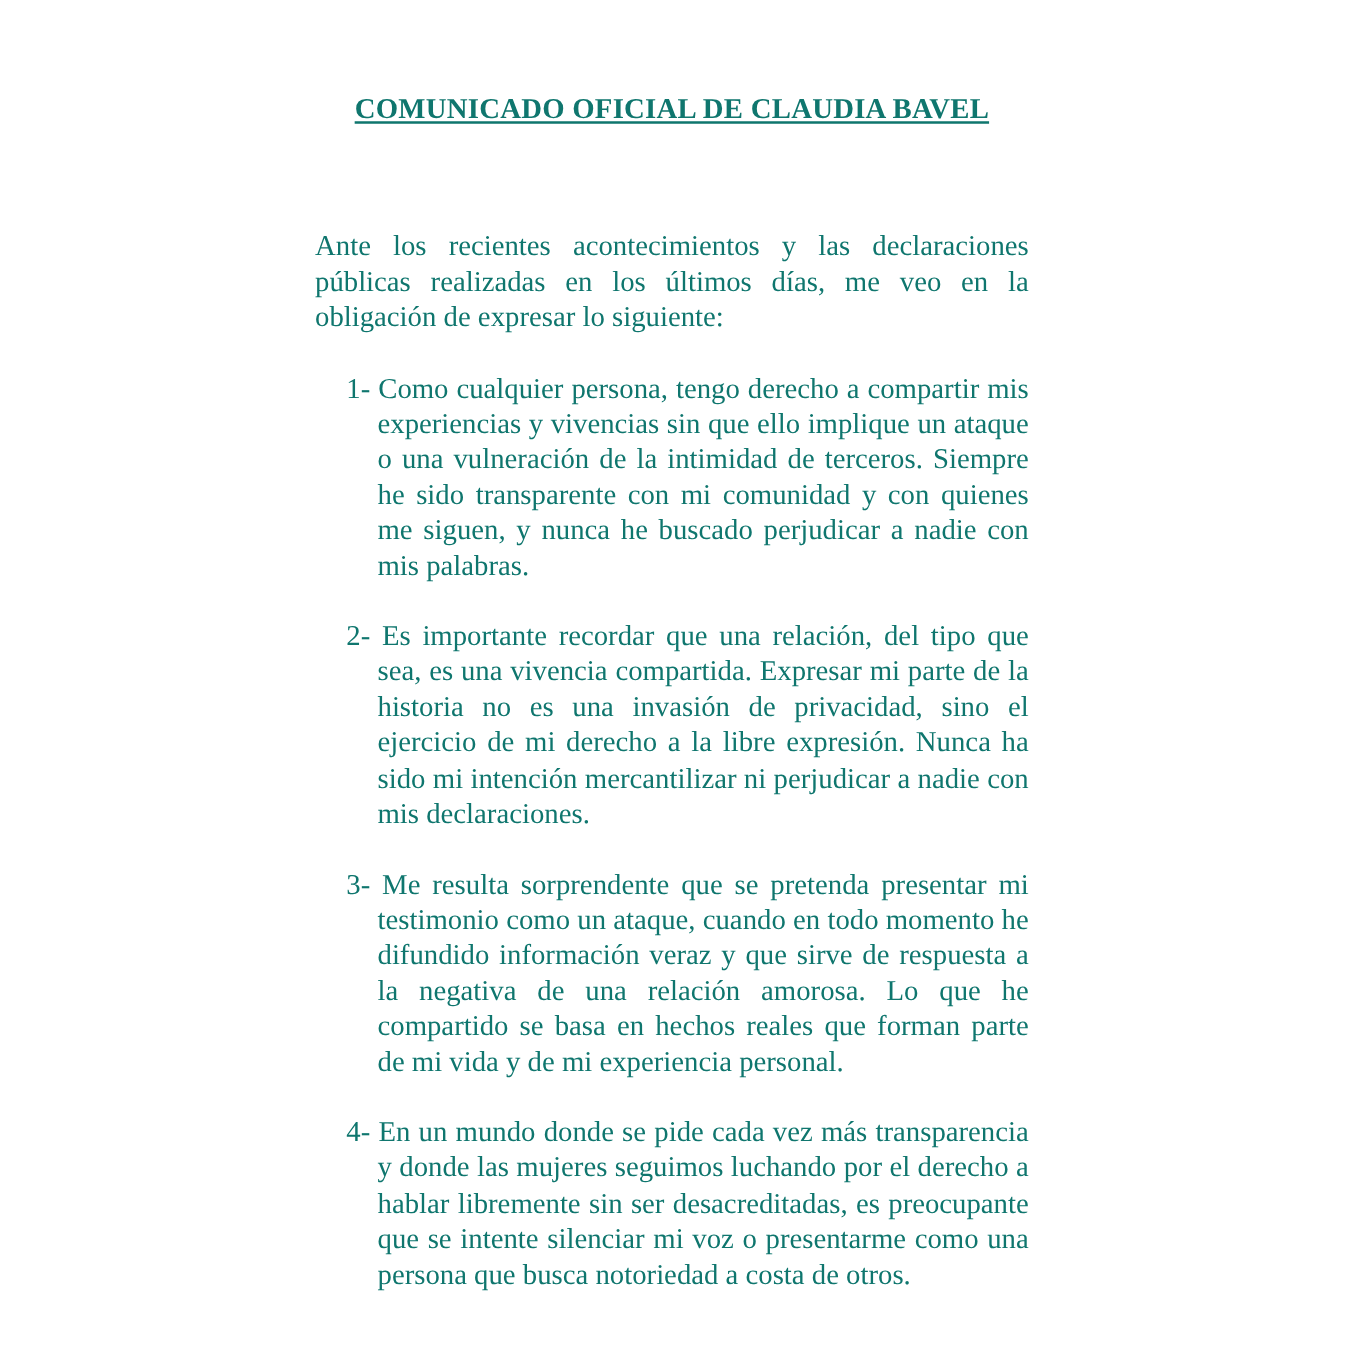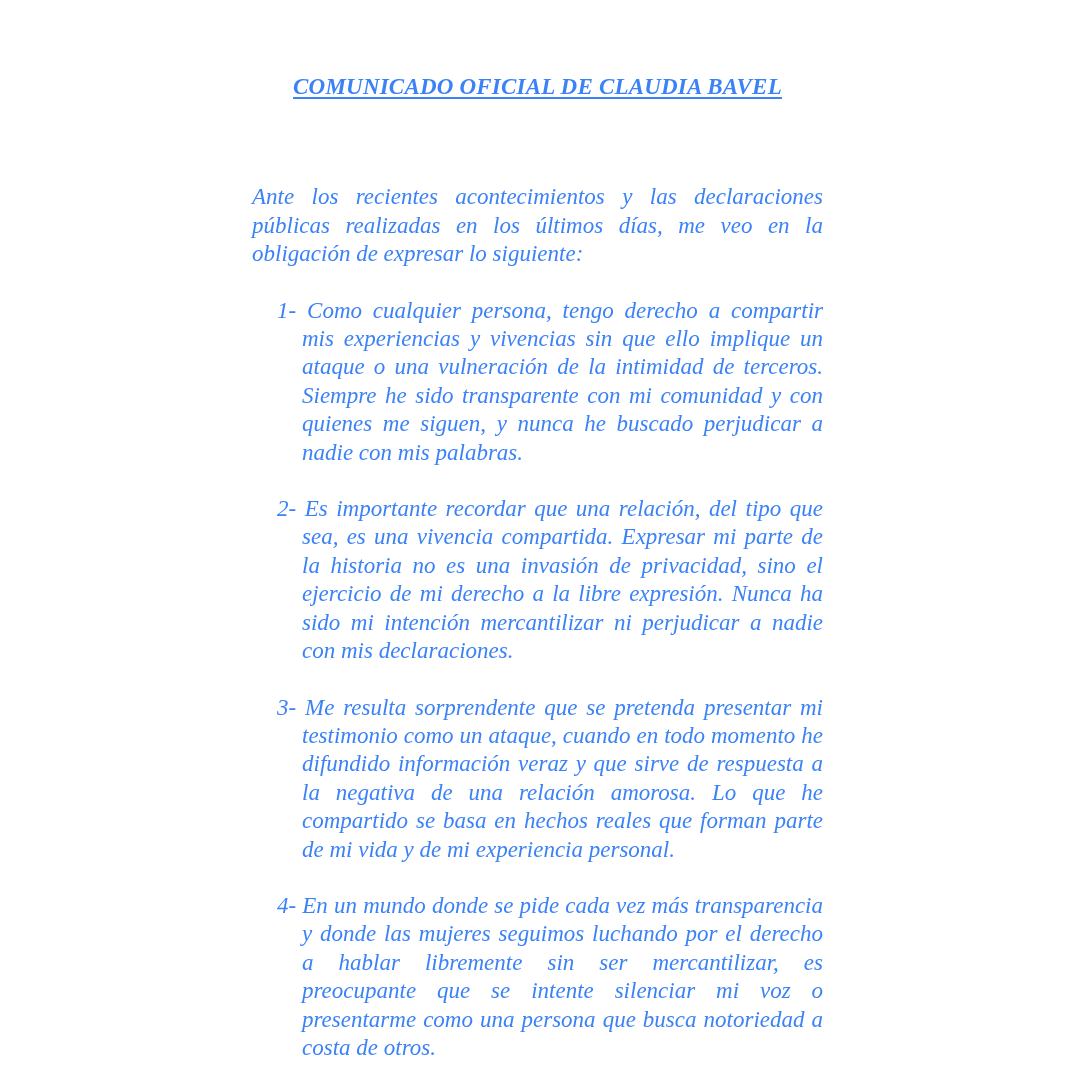--- a/index.html
+++ b/index.html
@@ -45,26 +45,26 @@
     margin: 28px 0 0 0;
     padding-left: 50px;
     text-indent: -25px;
     text-align: justify;
   }
 </style>
 </head>
 <body>
 
 <div class="page" style="background: rgb(255, 255, 255);">
-  <div class="content" style="color: #3b82f6; font-style: italic;">
+  <div class="content" style="color: #0f766e;">
     <h1 class="doc-title">COMUNICADO OFICIAL DE CLAUDIA BAVEL</h1>
     <p class="intro">Ante los recientes acontecimientos y las declaraciones públicas realizadas en los últimos días, me veo en la obligación de expresar lo siguiente:</p>
     <div id="items">
   <p class="item"><span>1-</span> <span>Como cualquier persona, tengo derecho a compartir mis experiencias y vivencias sin que ello implique un ataque o una vulneración de la intimidad de terceros. Siempre he sido transparente con mi comunidad y con quienes me siguen, y nunca he buscado perjudicar a nadie con mis palabras.</span></p>
 
   <p class="item"><span>2-</span> <span>Es importante recordar que una relación, del tipo que sea, es una vivencia compartida. Expresar mi parte de la historia no es una invasión de privacidad, sino el ejercicio de mi derecho a la libre expresión. Nunca ha sido mi intención mercantilizar ni perjudicar a nadie con mis declaraciones.</span></p>
 
   <p class="item"><span>3-</span> <span>Me resulta sorprendente que se pretenda presentar mi testimonio como un ataque, cuando en todo momento he difundido información veraz y que sirve de respuesta a la negativa de una relación amorosa. Lo que he compartido se basa en hechos reales que forman parte de mi vida y de mi experiencia personal.</span></p>
 
-  <p class="item"><span>4-</span> <span>En un mundo donde se pide cada vez más transparencia y donde las mujeres seguimos luchando por el derecho a hablar libremente sin ser mercantilizar, es preocupante que se intente silenciar mi voz o presentarme como una persona que busca notoriedad a costa de otros.</span></p>
+  <p class="item"><span>4-</span> <span>En un mundo donde se pide cada vez más transparencia y donde las mujeres seguimos luchando por el derecho a hablar libremente sin ser desacreditadas, es preocupante que se intente silenciar mi voz o presentarme como una persona que busca notoriedad a costa de otros.</span></p>
 </div>
   </div>
 </div>
 
 </body></html>

